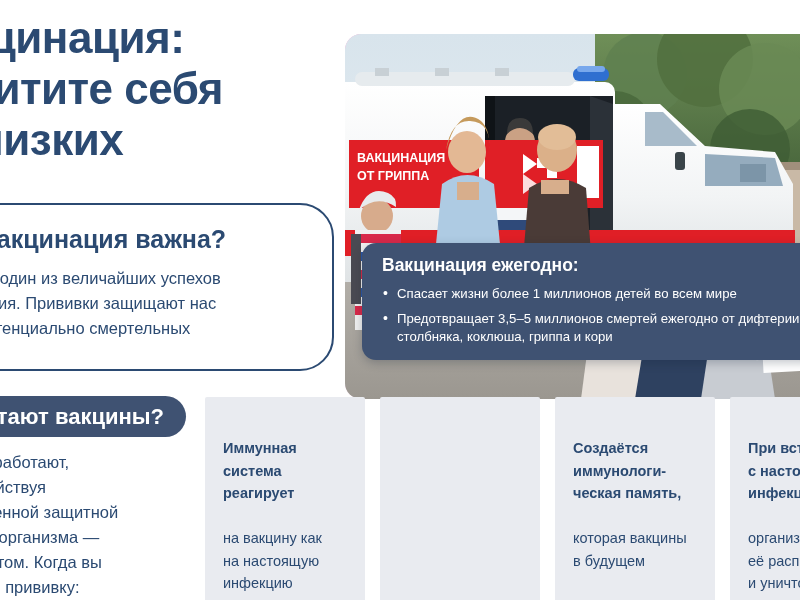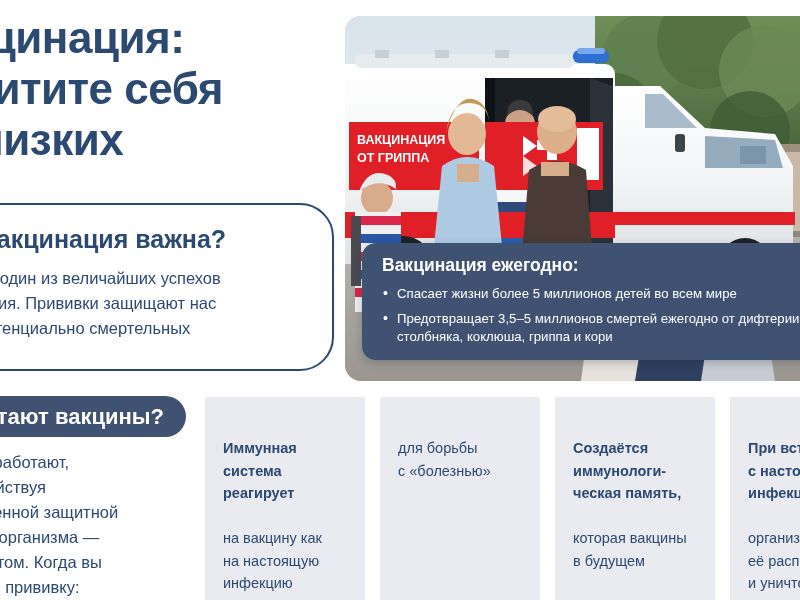--- a/index.html
+++ b/index.html
@@ -66,21 +66,21 @@
     color: #2b4a72;
     font-size: 16.5px;
     line-height: 1.52;
     white-space: pre-line;
   }
 
   
   .photo {
     position: absolute;
     left: 345px;
-    top: 16px;
+    top: 34px;
     width: 455px;
     height: 365px;
     border-radius: 16px 0 0 16px;
     overflow: hidden;
     background: #f9a8d4;
   }
   .photo svg { display: block; width: 100%; height: 100%; }
 
   
   .annual-card {
@@ -367,21 +367,21 @@
 
       <rect x="410" y="298" width="45" height="26" fill="#f6f6f4" transform="rotate(-6 432 311)"></rect>
       <rect x="418" y="318" width="37" height="20" fill="#ffffff" transform="rotate(-3 436 328)"></rect>
     </svg>
   </div>
 
   <div class="annual-card">
     <div class="annual-title">Вакцинация ежегодно:</div>
     <ul class="annual-list">
       <li>
-        <span class="r">Спасает жизни более 5 миллионов детей во всем мире</span>
+        <span class="r">Спасает жизни более 1 миллионов детей во всем мире</span>
       </li>
       <li>
         <span class="wrap">
           <span class="b">Предотвращает 3,5–5 миллионов смертей</span><span> ежегодно от дифтерии,</span>
         </span>
         <span class="wrap">столбняка, коклюша, гриппа и кори</span>
       </li>
     </ul>
   </div>
 
@@ -404,22 +404,20 @@
     </div>
     <div class="check-badge">
       <svg viewBox="0 0 24 24" fill="none" stroke="#ffffff" stroke-width="3.2" stroke-linecap="round" stroke-linejoin="round">
           <path d="M4 12.5 L9.5 18 L20 6.5"></path>
         </svg>
     </div>
   </div>
 
   <div class="step-card c2">
     <div class="step-text">
-      <span class="r">для борьбы
-с «болезнью»</span>
     </div>
     <div class="check-badge">
       <svg viewBox="0 0 24 24" fill="none" stroke="#ffffff" stroke-width="3.2" stroke-linecap="round" stroke-linejoin="round">
           <path d="M4 12.5 L9.5 18 L20 6.5"></path>
         </svg>
     </div>
   </div>
 
   <div class="step-card c3">
     <div class="step-text">

